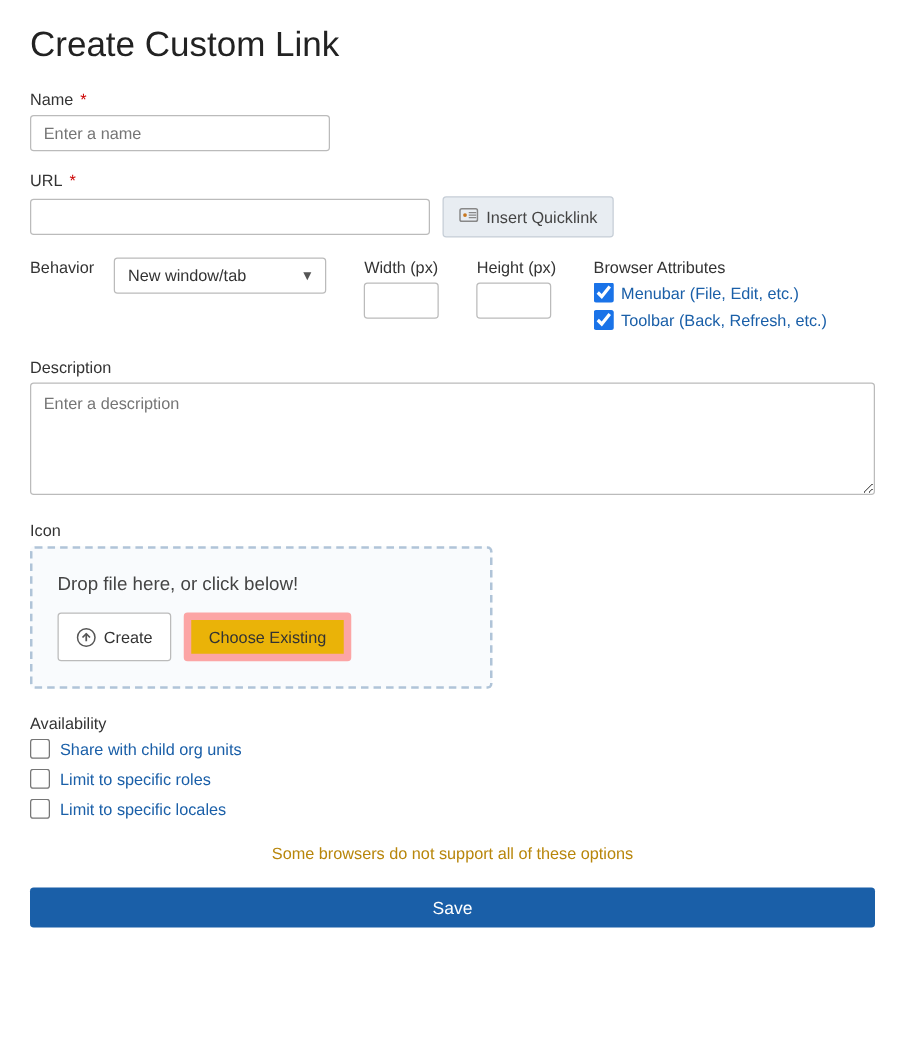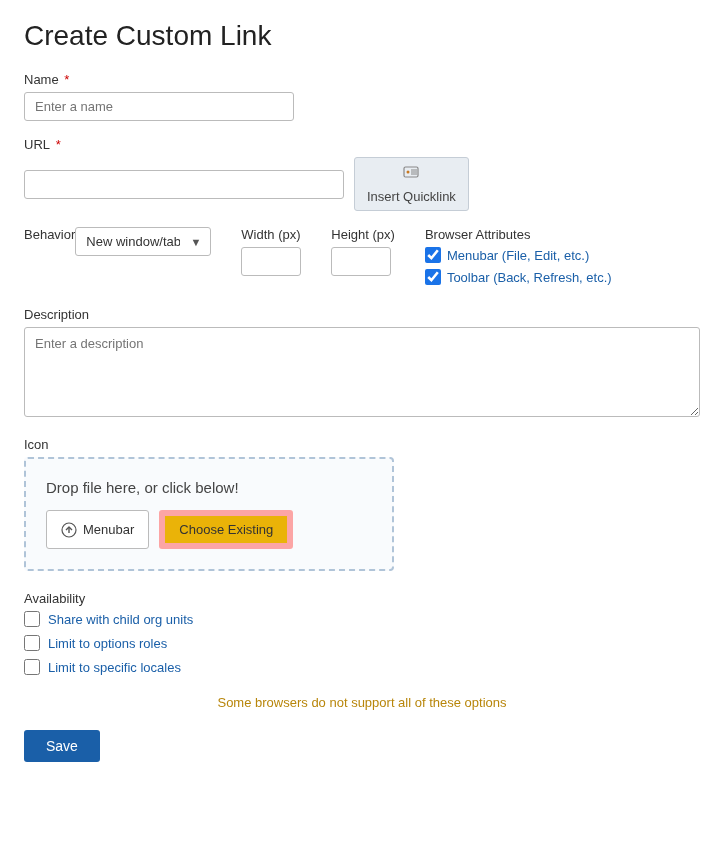--- a/index.html
+++ b/index.html
@@ -40,42 +40,41 @@
     input[type="text"] {
       border: 1px solid #bbb;
       border-radius: 3px;
       padding: 6px 10px;
       font-size: 13px;
       color: #555;
       outline: none;
       background: #fff;
     }
     .name-input {
-      width: 270px;
+      width: 240px;
     }
     .url-row {
       display: flex;
       align-items: center;
       gap: 10px;
     }
     .url-input {
       width: 320px;
     }
     .insert-quicklink-btn {
       display: flex;
       align-items: center;
       gap: 6px;
       background: #e8edf2;
       border: 1px solid #c5cdd6;
       border-radius: 3px;
       padding: 6px 12px;
       font-size: 13px;
       color: #444;
       cursor: pointer;
-      flex-direction: column;
     }
     .quicklink-icon {
       font-size: 14px;
     }
     .behavior-row {
       display: flex;
       align-items: flex-start;
       gap: 30px;
       margin-bottom: 16px;
     }
@@ -90,21 +89,22 @@
     .behavior-select {
       appearance: none;
       -webkit-appearance: none;
       background: #fff;
       border: 1px solid #bbb;
       border-radius: 3px;
       padding: 6px 30px 6px 10px;
       font-size: 13px;
       color: #333;
       cursor: pointer;
-      width: 136px;
+      width: 170px;
+      margin-left: 16px;
     }
     .select-arrow {
       position: absolute;
       right: 10px;
       top: 50%;
       transform: translateY(-50%);
       pointer-events: none;
       font-size: 11px;
       color: #555;
     }
@@ -211,20 +211,21 @@
     }
     .browser-note {
       text-align: center;
       font-size: 13px;
       color: #b8860b;
       margin-bottom: 20px;
     }
     .action-buttons {
       display: flex;
       gap: 10px;
+      flex-direction: column;
     }
     .save-btn {
       background: #1a5fa8;
       color: #fff;
       border: none;
       border-radius: 3px;
       padding: 8px 22px;
       font-size: 14px;
       cursor: pointer;
     }
@@ -326,38 +327,38 @@
       <p class="drop-text">Drop file here, or click below!</p>
       <div class="icon-buttons">
         <button class="upload-btn">
           <span>
             <svg class="upload-icon-svg" width="16" height="16" viewBox="0 0 16 16" fill="none" xmlns="http://www.w3.org/2000/svg">
               <circle cx="8" cy="8" r="7" stroke="#555" stroke-width="1.2" fill="none"></circle>
               <line x1="8" y1="11" x2="8" y2="5" stroke="#555" stroke-width="1.4"></line>
               <polyline points="5,8 8,5 11,8" stroke="#555" stroke-width="1.4" fill="none" stroke-linejoin="round"></polyline>
             </svg>
           </span>
-          <span>Menubar</span>
+          <span>Create</span>
         </button>
         <button class="choose-existing-btn">
           <span>Choose Existing</span>
         </button>
       </div>
     </div>
   </div>
 
   <div class="availability-section">
     <label class="field-label">Availability</label>
     <label class="availability-checkbox-item">
       <input type="checkbox" style="">
       <span class="availability-label">Share with child org units</span>
     </label>
     <label class="availability-checkbox-item">
       <input type="checkbox" style="">
-      <span class="availability-label">Limit to options roles</span>
+      <span class="availability-label">Limit to specific roles</span>
     </label>
     <label class="availability-checkbox-item">
       <input type="checkbox" style="">
       <span class="availability-label">Limit to specific locales</span>
     </label>
   </div>
 
   <p class="browser-note">Some browsers do not support all of these options</p>
 
   <div class="action-buttons">

